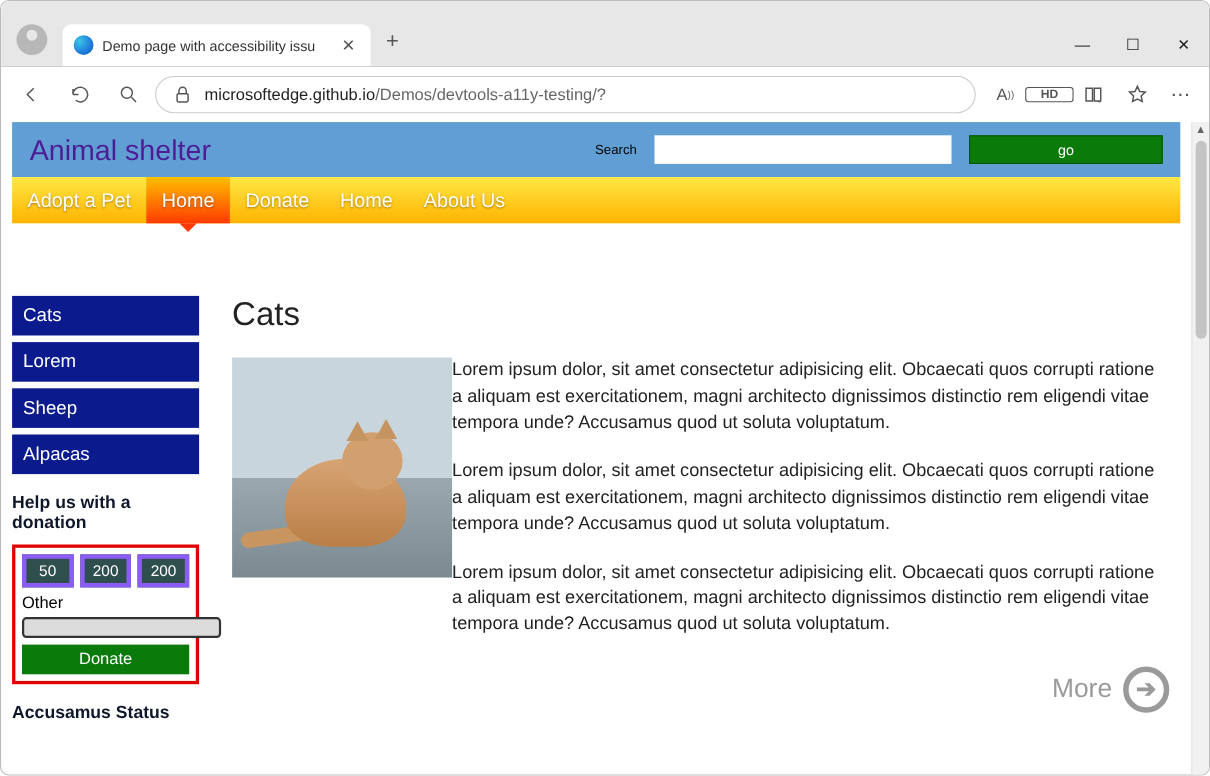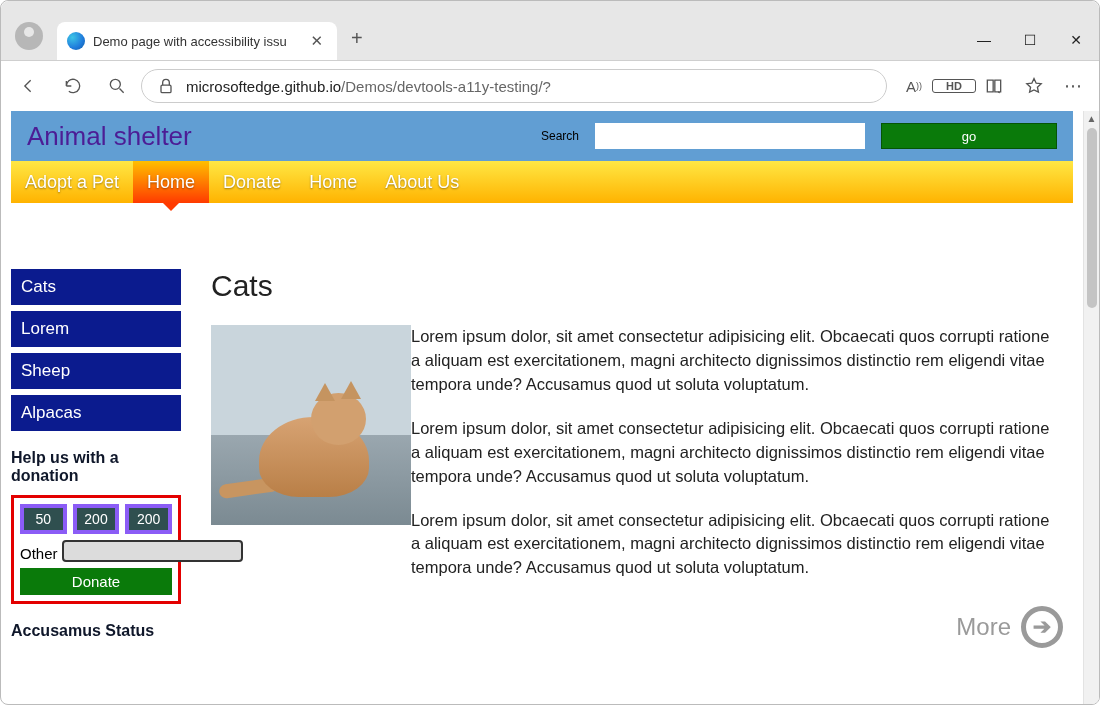--- a/index.html
+++ b/index.html
@@ -183,21 +183,21 @@
   }
   .donate-box {
     border:3px solid #e30000;
     padding:6px;
   }
   .donate-row { display:flex; gap:6px; }
   .donate-amt {
     flex:1; background:#2f4f4f; color:#fff; border:4px solid #8b5cf6;
     padding:3px 0; font-size:14px; cursor:pointer;
   }
-  .other-row { display:flex; align-items:flex-end; gap:4px; margin-top:6px;}
+  .other-row { display:flex; align-items:flex-start; gap:4px; margin-top:6px;flex-direction:column;}
   .other-row label { font-size:15px; color:#000;}
   .other-input {
     flex:1; height:22px; border:2px solid #333; border-radius:4px;
     background:#dcdcdc;
   }
   .donate-btn {
     width:100%; margin-top:6px; background:#0a7a0a; color:#fff;
     border:none; padding:5px 0; font-size:15px; cursor:pointer;
   }
   .main {

